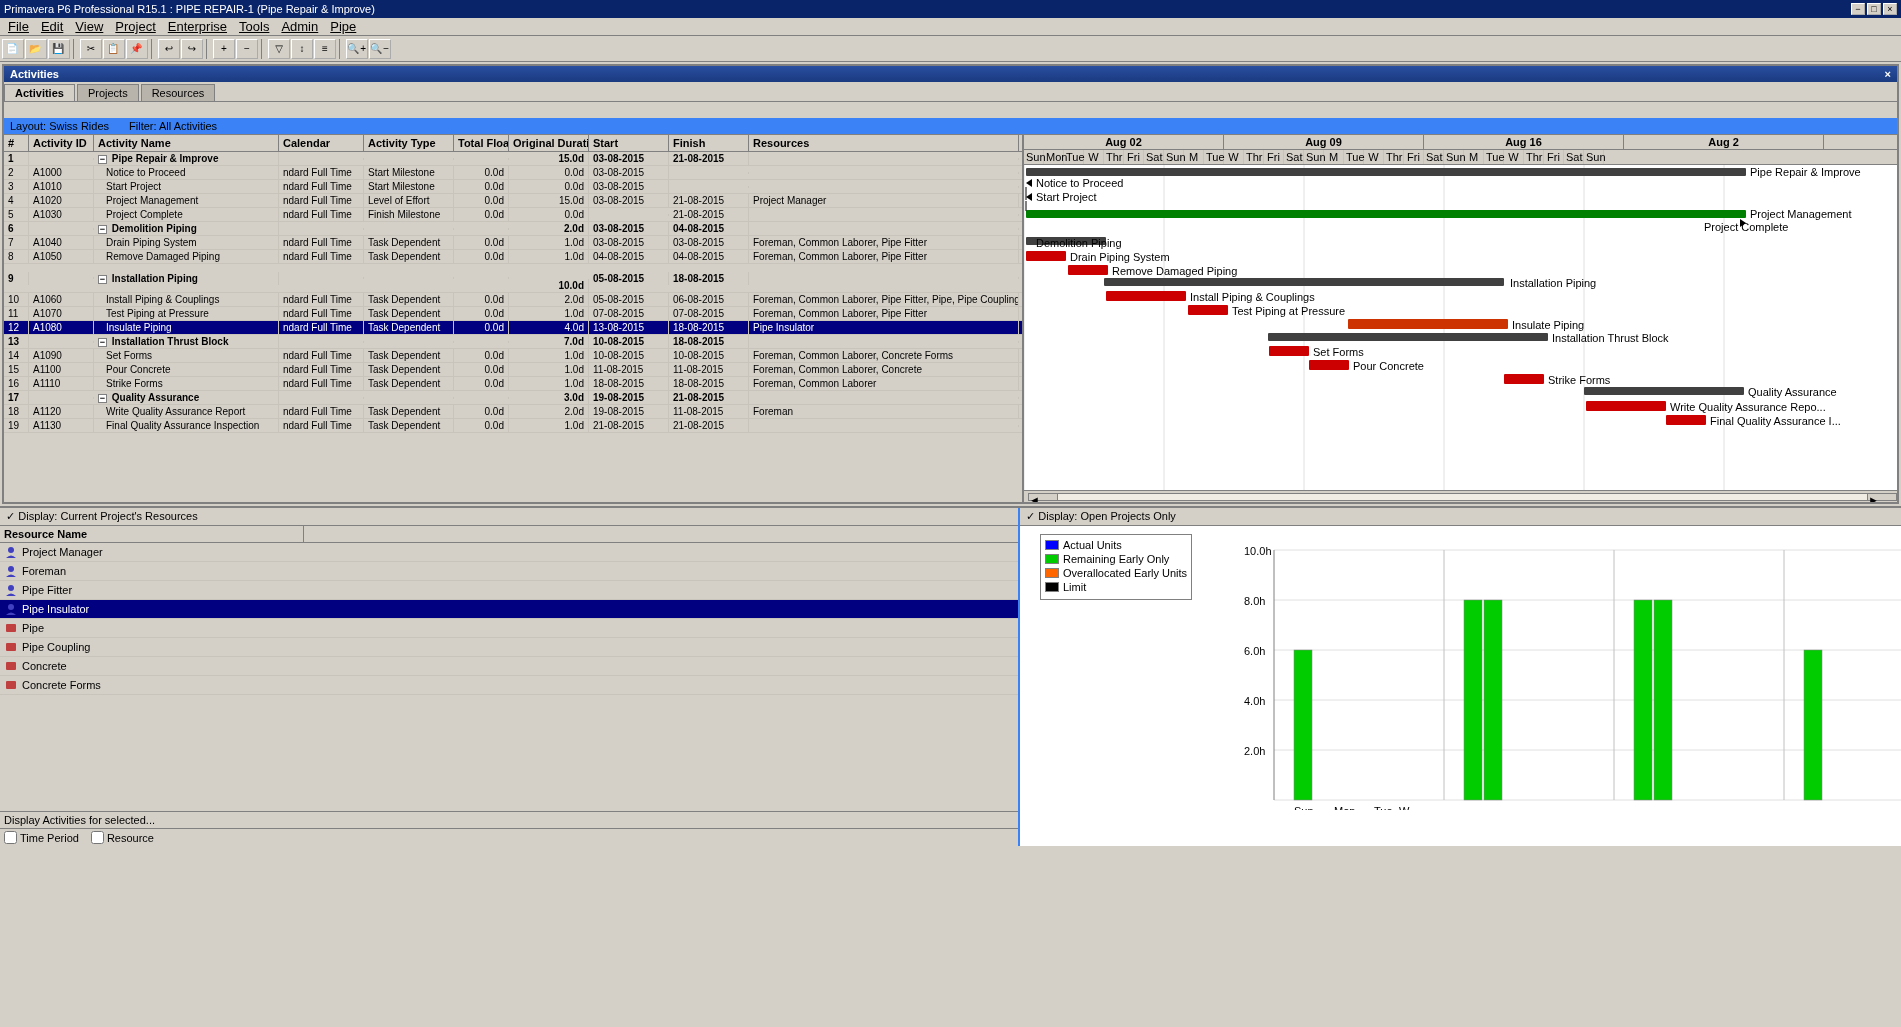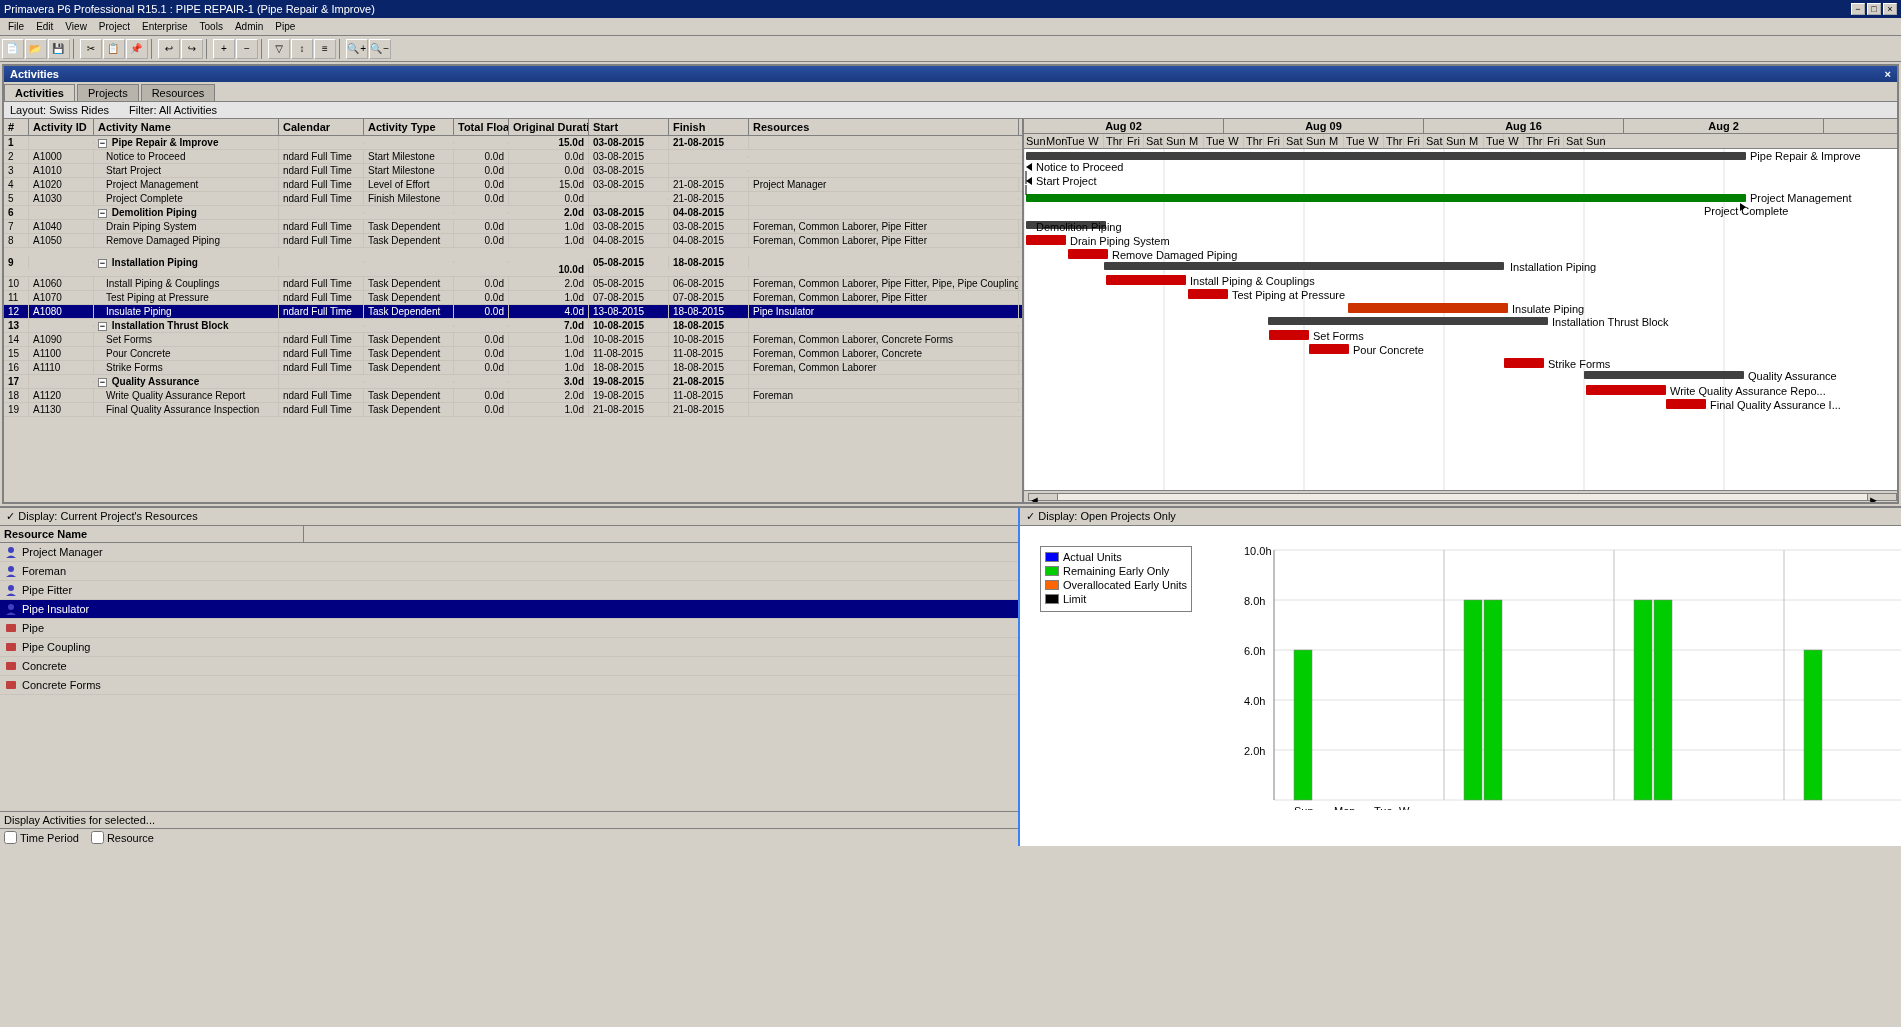--- a/index.html
+++ b/index.html
@@ -21,21 +21,21 @@
 
     
     .menu-bar {
       background: #d4d0c8;
       height: 18px;
       display: flex;
       align-items: center;
       padding: 0 2px;
       border-bottom: 1px solid #808080;
     }
-    .menu-item { padding: 1px 6px; cursor: pointer; font-size: 10px; }
+    .menu-item { padding: 1px 6px; cursor: pointer; font-size: 13px; text-decoration: underline; }
 
     
     .toolbar {
       background: #d4d0c8;
       height: 26px;
       display: flex;
       align-items: center;
       padding: 2px;
       border-bottom: 1px solid #808080;
       gap: 1px;
@@ -99,26 +99,27 @@
     .gantt-table {
       width: 1020px;
       min-width: 1020px;
       display: flex;
       flex-direction: column;
       border-right: 2px solid #808080;
       overflow: hidden;
     }
 
     .filter-bar {
-      background: #e5e5e5;
+      background: #3b82f6;
       padding: 2px 6px;
       font-size: 10px;
       border-bottom: 1px solid #808080;
       display: flex;
       gap: 20px;
+      margin-top: 16px;
     }
 
     .table-header {
       display: flex;
       background: #d4d0c8;
       border-bottom: 1px solid #808080;
       font-weight: bold;
       font-size: 10px;
     }
     .th {
@@ -280,21 +281,21 @@
       flex: 1;
       display: flex;
       padding: 4px;
       position: relative;
     }
 
     .legend-box {
       border: 1px solid #808080;
       padding: 4px;
       position: absolute;
-      top: 20px;
+      top: 8px;
       left: 20px;
       background: white;
       font-size: 10px;
     }
     .legend-item {
       display: flex;
       align-items: center;
       margin-bottom: 2px;
     }
     .legend-color {

